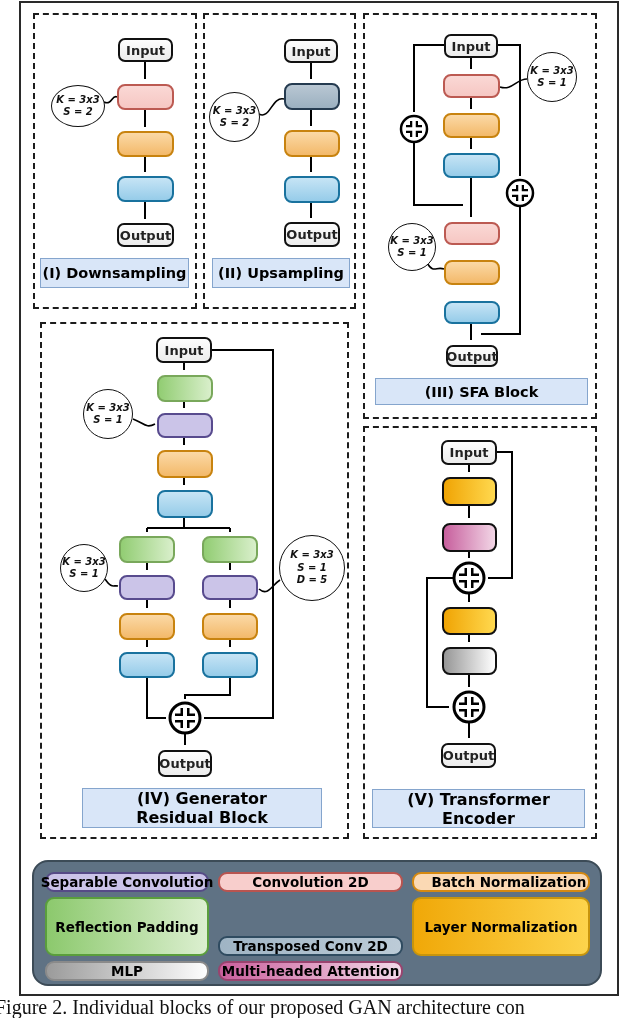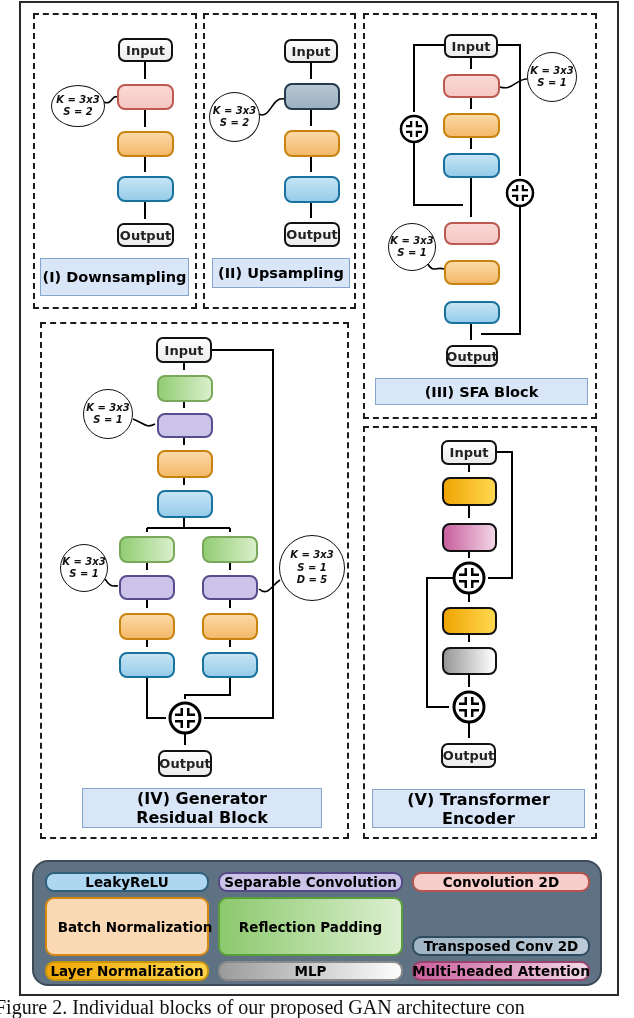--- a/index.html
+++ b/index.html
@@ -158,21 +158,21 @@
   <div class="node nd-conv" style="left:117px;top:84px;width:57px;height:26px;"></div>
   <div class="node nd-bn" style="left:117px;top:131px;width:57px;height:26px;"></div>
   <div class="node nd-lrelu" style="left:117px;top:176px;width:57px;height:26px;"></div>
   <div class="node nd-io" style="left:117px;top:223px;width:57px;height:24px;">
     <span>Output</span>
     </div>
   <div class="ann" style="left:51px;top:85px;width:54px;height:42px;">
     <span>K = 3x3</span>
     <span>S = 2</span>
     </div>
-  <div class="ptitle small" style="left:40px;top:258px;width:149px;height:38px;">
+  <div class="ptitle small" style="left:40px;top:258px;width:149px;height:30px;">
     <span>(I) Downsampling</span>
     </div>
 
   <div class="node nd-io" style="left:284px;top:39px;width:54px;height:24px;">
     <span>Input</span>
     </div>
   <div class="node nd-tconv" style="left:284px;top:83px;width:56px;height:27px;"></div>
   <div class="node nd-bn" style="left:284px;top:130px;width:56px;height:27px;"></div>
   <div class="node nd-lrelu" style="left:284px;top:176px;width:56px;height:27px;"></div>
   <div class="node nd-io" style="left:284px;top:222px;width:56px;height:25px;">
@@ -255,23 +255,20 @@
   <div class="node nd-mlp" style="left:442px;top:647px;width:55px;height:28px;"></div>
   <div class="node nd-io" style="left:441px;top:743px;width:55px;height:25px;">
     <span>Output</span>
     </div>
   <div class="ptitle big" style="left:372px;top:789px;width:213px;height:39px;">
     <span>(V) Transformer</span>
     <span>Encoder</span>
     </div>
 
   <div id="legend" style="background-color: rgb(95, 114, 132); border-color: rgb(60, 75, 87);">
-    <div class="chip" style="background-color: rgb(174, 214, 241); border-color: rgb(46, 95, 122);">
-      <span>LeakyReLU</span>
-      </div>
     <div class="chip" style="background-color: rgb(203, 195, 232); border-color: rgb(86, 74, 134);">
       <span>Separable Convolution</span>
       </div>
     <div class="chip" style="background-color: rgb(248, 206, 204); border-color: rgb(184, 84, 80);">
       <span>Convolution 2D</span>
       </div>
     <div class="chip" style="background-color: rgb(251, 217, 180); border-color: rgb(214, 137, 16); padding-left: 16px;">
       <span>Batch Normalization</span>
       </div>
     <div class="chip g-refl" style="background-color: rgb(166, 213, 137); border-color: rgb(90, 158, 60);">

